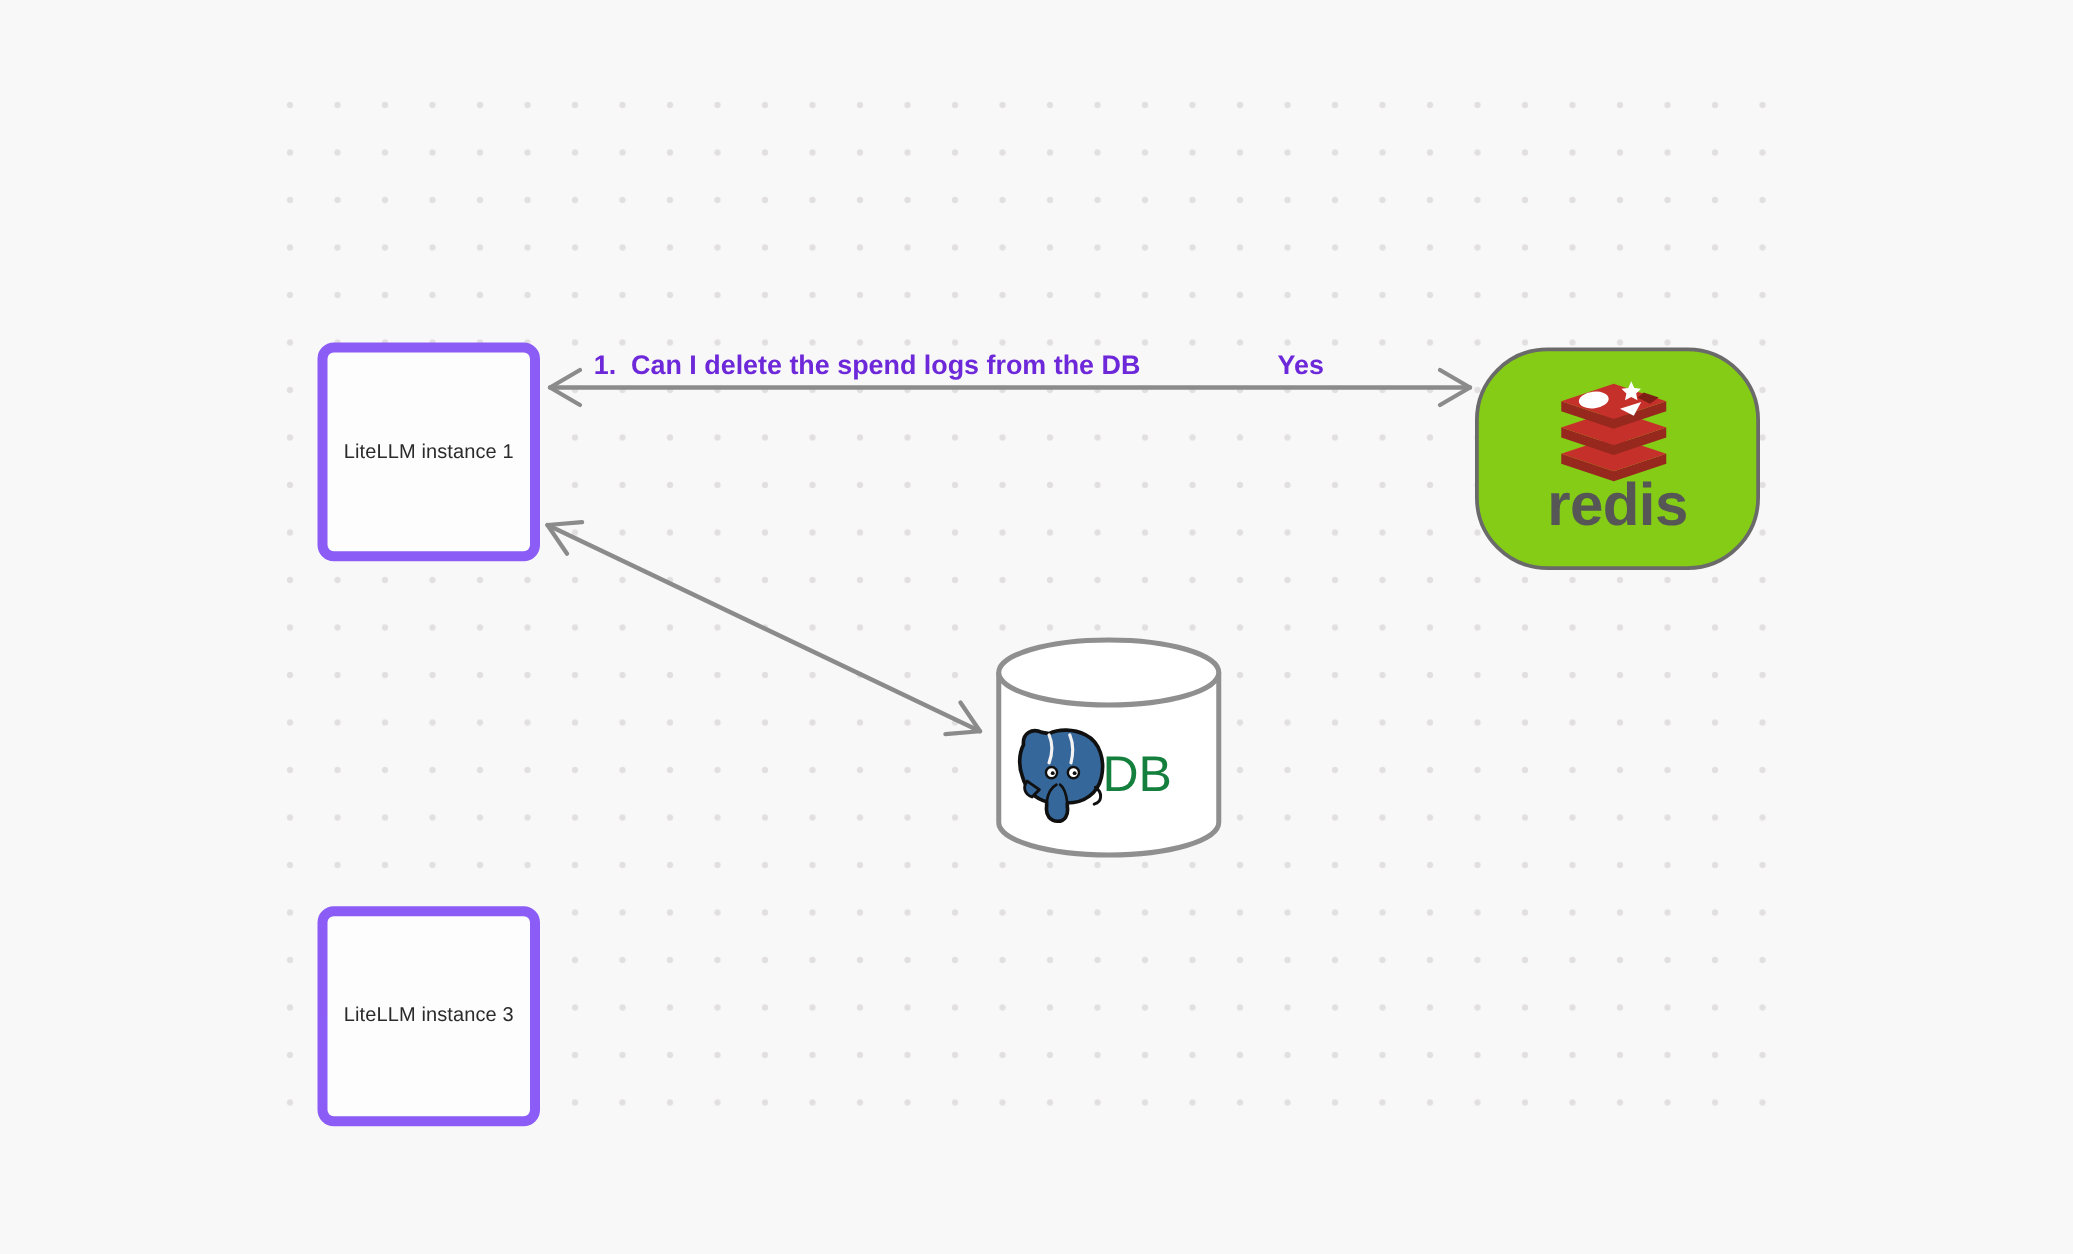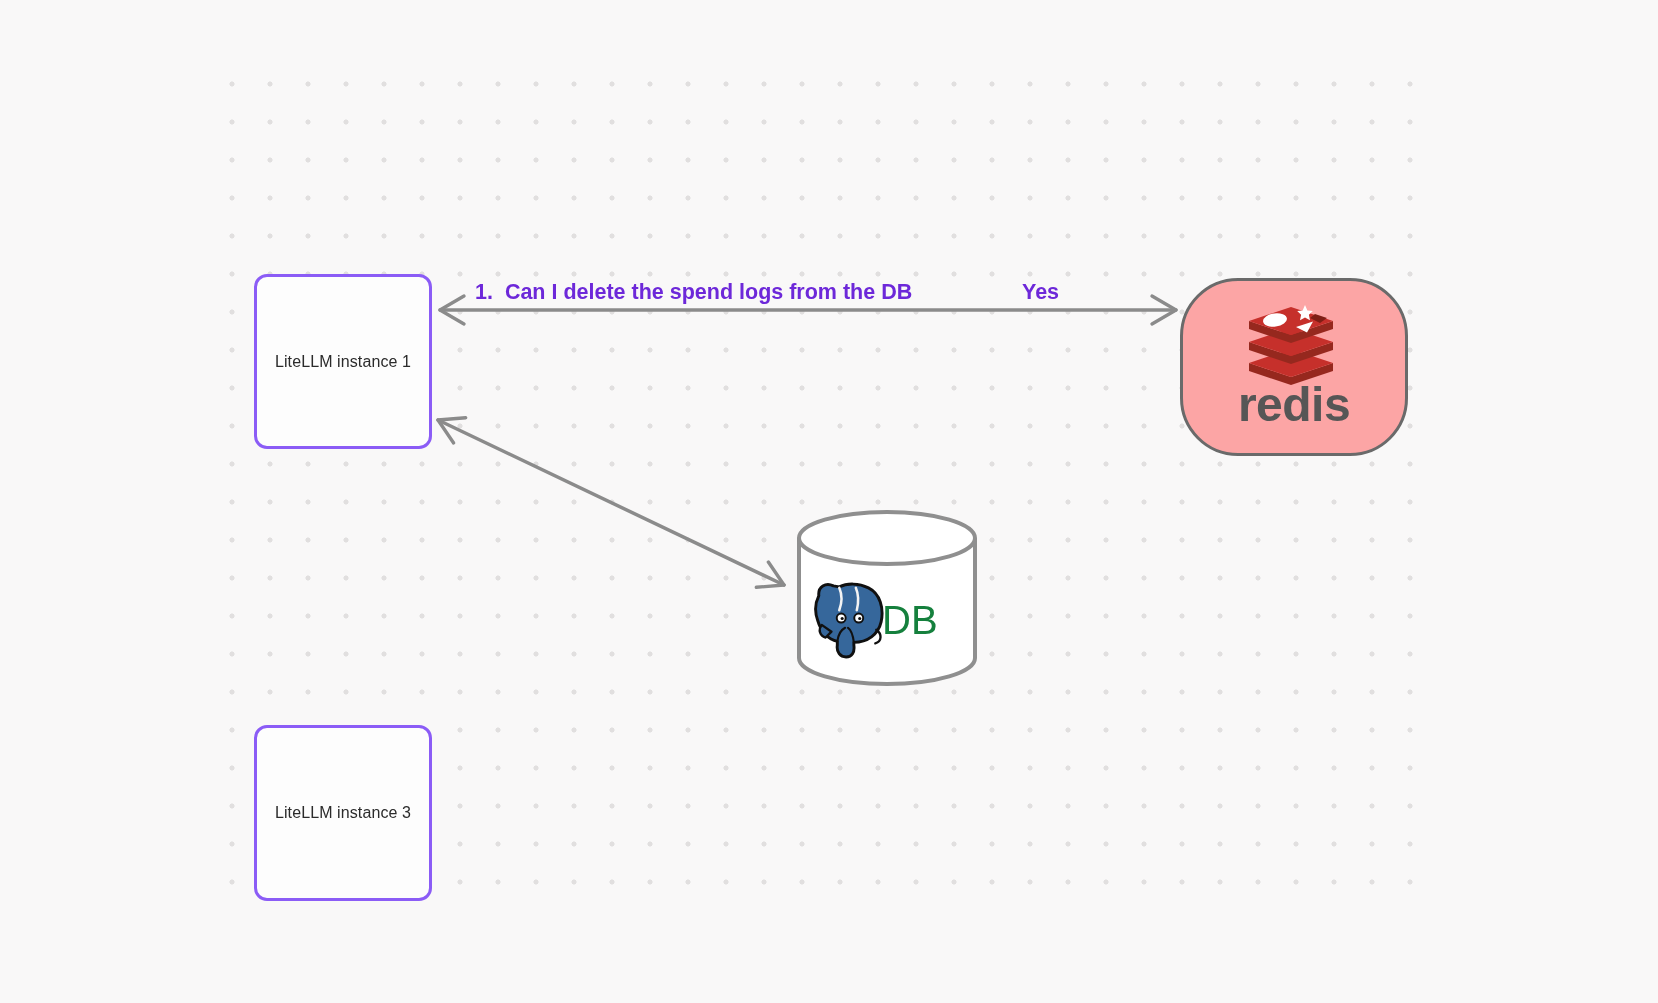--- a/index.html
+++ b/index.html
@@ -9,32 +9,32 @@
     background:#f9f8f8;
     font-family:"Liberation Sans", sans-serif;
   }
   #dotgrid{
     position:absolute;left:213px;top:65px;width:1216px;height:836px;
     background-image:radial-gradient(circle, #e1dfdf 2.2px, rgba(225,223,223,0) 2.9px);
     background-size:38px 38px;
   }
   .node-box{
     position:absolute;left:254px;width:178px;height:175px;
-    background:#fdfdfd;border:3px solid #8b5cf6;border-radius:13px;
+    background:#fdfdfd;border:8px solid #8b5cf6;border-radius:13px;
     display:flex;align-items:center;justify-content:center;
   }
   .node-box .box-label{
     font-size:16px;color:#2b2b2b;letter-spacing:0.1px;
   }
   #box1{top:274px;}
   #box2{top:512px;}
   #box3{top:725px;height:176px;}
   #redis-node{
     position:absolute;left:1180px;top:278px;width:228px;height:178px;
-    background:#fca5a5;border:3px solid #6a6a6a;border-radius:58px;
+    background:#84cc16;border:3px solid #6a6a6a;border-radius:58px;
   }
   #redis-wordmark{
     position:absolute;left:0;top:100px;width:100%;
     text-align:center;font-size:48px;font-weight:700;color:#565656;
     letter-spacing:-0.5px;line-height:1;
   }
   #db-node{position:absolute;left:795px;top:506px;width:186px;height:186px;}
   #pg-elephant{position:absolute;left:812px;top:580px;width:74px;height:80px;}
   #db-label{
     position:absolute;left:882px;top:600px;

